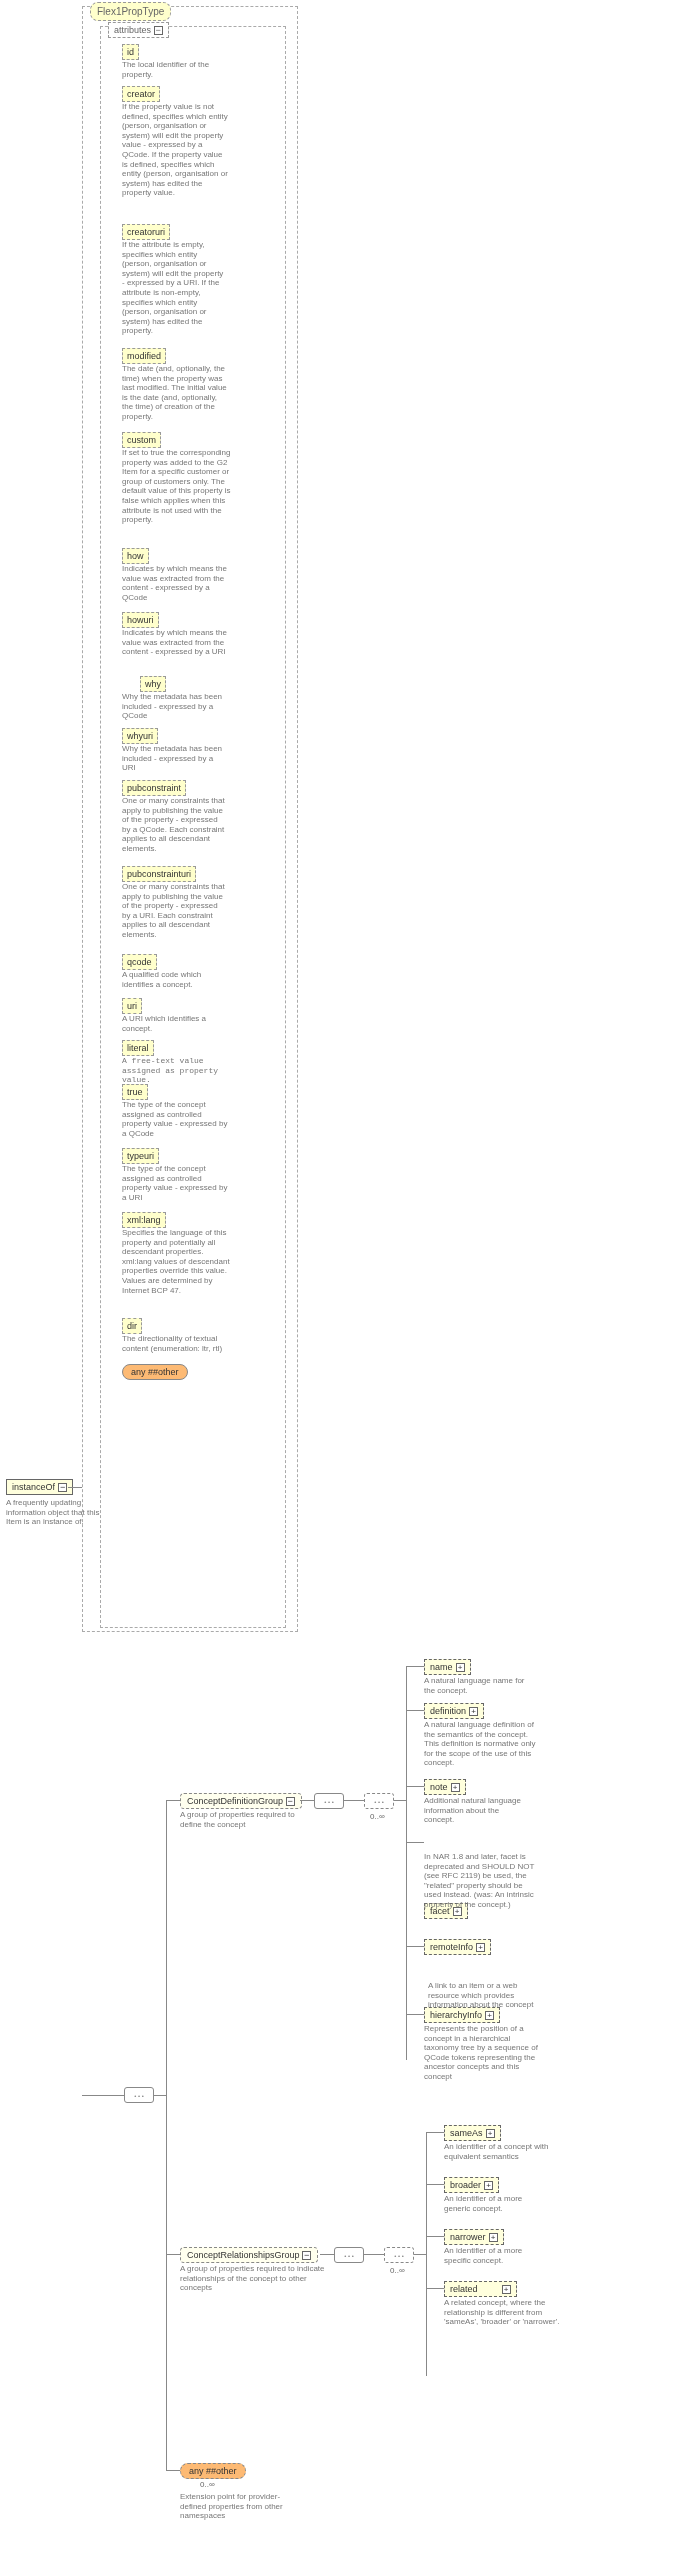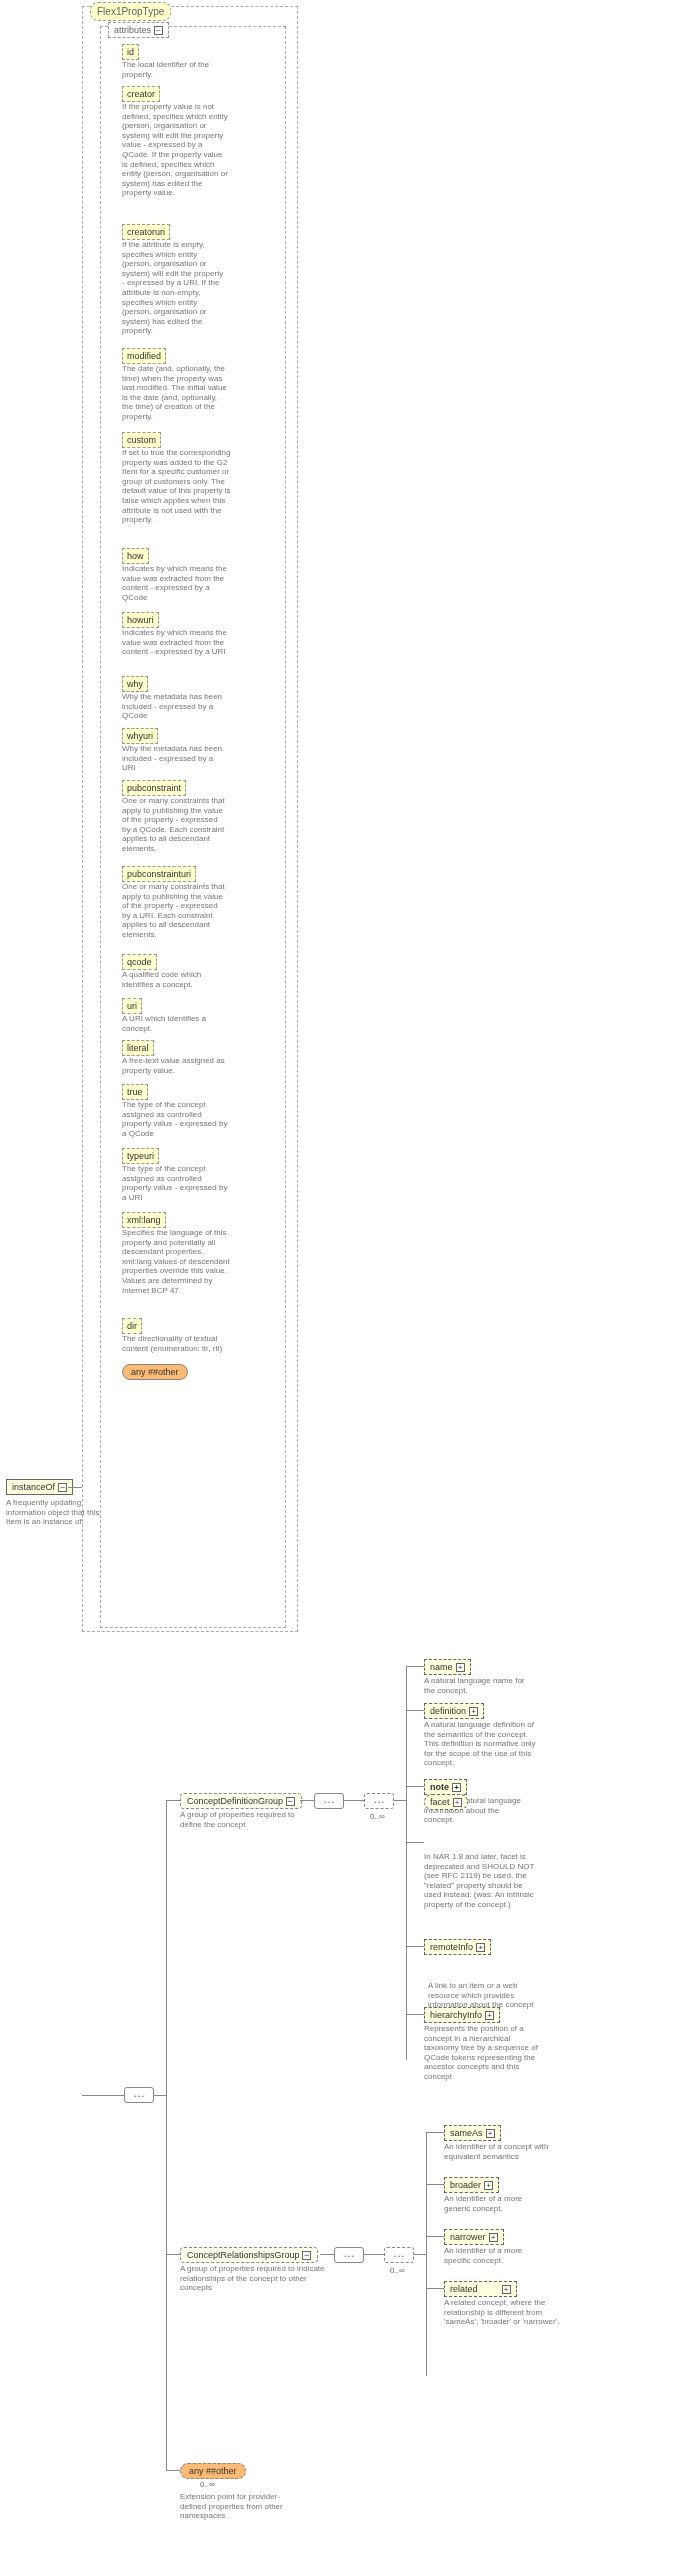--- a/index.html
+++ b/index.html
@@ -55,40 +55,40 @@
 
 <div class="attr-label" style="left:122px; top:432px;"><span>custom</span></div>
 <div class="desc-text" style="left:122px; top:448px; width:110px;">If set to true the corresponding property was added to the G2 Item for a specific customer or group of customers only. The default value of this property is false which applies when this attribute is not used with the property.</div>
 
 <div class="attr-label" style="left:122px; top:548px;"><span>how</span></div>
 <div class="desc-text" style="left:122px; top:564px; width:106px;">Indicates by which means the value was extracted from the content - expressed by a QCode</div>
 
 <div class="attr-label" style="left:122px; top:612px;"><span>howuri</span></div>
 <div class="desc-text" style="left:122px; top:628px; width:106px;">Indicates by which means the value was extracted from the content - expressed by a URI</div>
 
-<div class="attr-label" style="left:122px; top:676px;"><span>why</span></div>
+<div class="attr-label" style="left:140px; top:676px;"><span>why</span></div>
 <div class="desc-text" style="left:122px; top:692px; width:106px;">Why the metadata has been included - expressed by a QCode</div>
 
 <div class="attr-label" style="left:122px; top:728px;"><span>whyuri</span></div>
 <div class="desc-text" style="left:122px; top:744px; width:106px;">Why the metadata has been included - expressed by a URI</div>
 
 <div class="attr-label" style="left:122px; top:780px;"><span>pubconstraint</span></div>
 <div class="desc-text" style="left:122px; top:796px; width:106px;">One or many constraints that apply to publishing the value of the property - expressed by a QCode. Each constraint applies to all descendant elements.</div>
 
 <div class="attr-label" style="left:122px; top:866px;"><span>pubconstrainturi</span></div>
 <div class="desc-text" style="left:122px; top:882px; width:106px;">One or many constraints that apply to publishing the value of the property - expressed by a URI. Each constraint applies to all descendant elements.</div>
 
 <div class="attr-label" style="left:122px; top:954px;"><span>qcode</span></div>
 <div class="desc-text" style="left:122px; top:970px; width:96px;">A qualified code which identifies a concept.</div>
 
 <div class="attr-label" style="left:122px; top:998px;"><span>uri</span></div>
 <div class="desc-text" style="left:122px; top:1014px; width:96px;">A URI which identifies a concept.</div>
 
 <div class="attr-label" style="left:122px; top:1040px;"><span>literal</span></div>
-<div class="desc-text" style="left:122px; top:1056px; width:106px;">A free-text value assigned as property value.</div>
+<div class="desc-text" style="left:122px; top:1056px; width:106px;font-family:Liberation Mono, monospace;">A free-text value assigned as property value.</div>
 
 <div class="attr-label" style="left:122px; top:1084px;"><span>true</span></div>
 <div class="desc-text" style="left:122px; top:1100px; width:106px;">The type of the concept assigned as controlled property value - expressed by a QCode</div>
 
 <div class="attr-label" style="left:122px; top:1148px;"><span>typeuri</span></div>
 <div class="desc-text" style="left:122px; top:1164px; width:106px;">The type of the concept assigned as controlled property value - expressed by a URI</div>
 
 <div class="attr-label" style="left:122px; top:1212px;"><span>xml:lang</span></div>
 <div class="desc-text" style="left:122px; top:1228px; width:108px;">Specifies the language of this property and potentially all descendant properties. xml:lang values of descendant properties override this value. Values are determined by Internet BCP 47.</div>
 
@@ -134,28 +134,28 @@
 <div class="desc-text" style="left:424px; top:1676px; width:110px;">A natural language name for the concept.</div>
 
 <div class="connector connector-h" style="left:406px; top:1710px; width:18px;"></div>
 <div class="elem-box-dashed" style="left:424px; top:1703px;">
     <span>definition</span>
     <span class="plus-icon">+</span>
   </div>
 <div class="desc-text" style="left:424px; top:1720px; width:112px;">A natural language definition of the semantics of the concept. This definition is normative only for the scope of the use of this concept.</div>
 
 <div class="connector connector-h" style="left:406px; top:1786px; width:18px;"></div>
-<div class="elem-box-dashed" style="left:424px; top:1779px;font-weight:bold;">
+<div class="elem-box-dashed" style="left:424px; top:1779px;">
     <span>note</span>
     <span class="plus-icon">+</span>
   </div>
 <div class="desc-text" style="left:424px; top:1796px; width:104px;">Additional natural language information about the concept.</div>
 
 <div class="connector connector-h" style="left:406px; top:1842px; width:18px;"></div>
-<div class="elem-box-dashed" style="left:424px; top:1794px;border-radius:8px;">
+<div class="elem-box-dashed" style="left:424px; top:1903px;">
     <span>facet</span>
     <span class="plus-icon">+</span>
   </div>
 <div class="desc-text" style="left:424px; top:1852px; width:116px;">In NAR 1.8 and later, facet is deprecated and SHOULD NOT (see RFC 2119) be used, the "related" property should be used instead. (was: An intrinsic property of the concept.)</div>
 
 <div class="connector connector-h" style="left:406px; top:1946px; width:18px;"></div>
 <div class="elem-box-dashed" style="left:424px; top:1939px;">
     <span>remoteInfo</span>
     <span class="plus-icon">+</span>
   </div>

